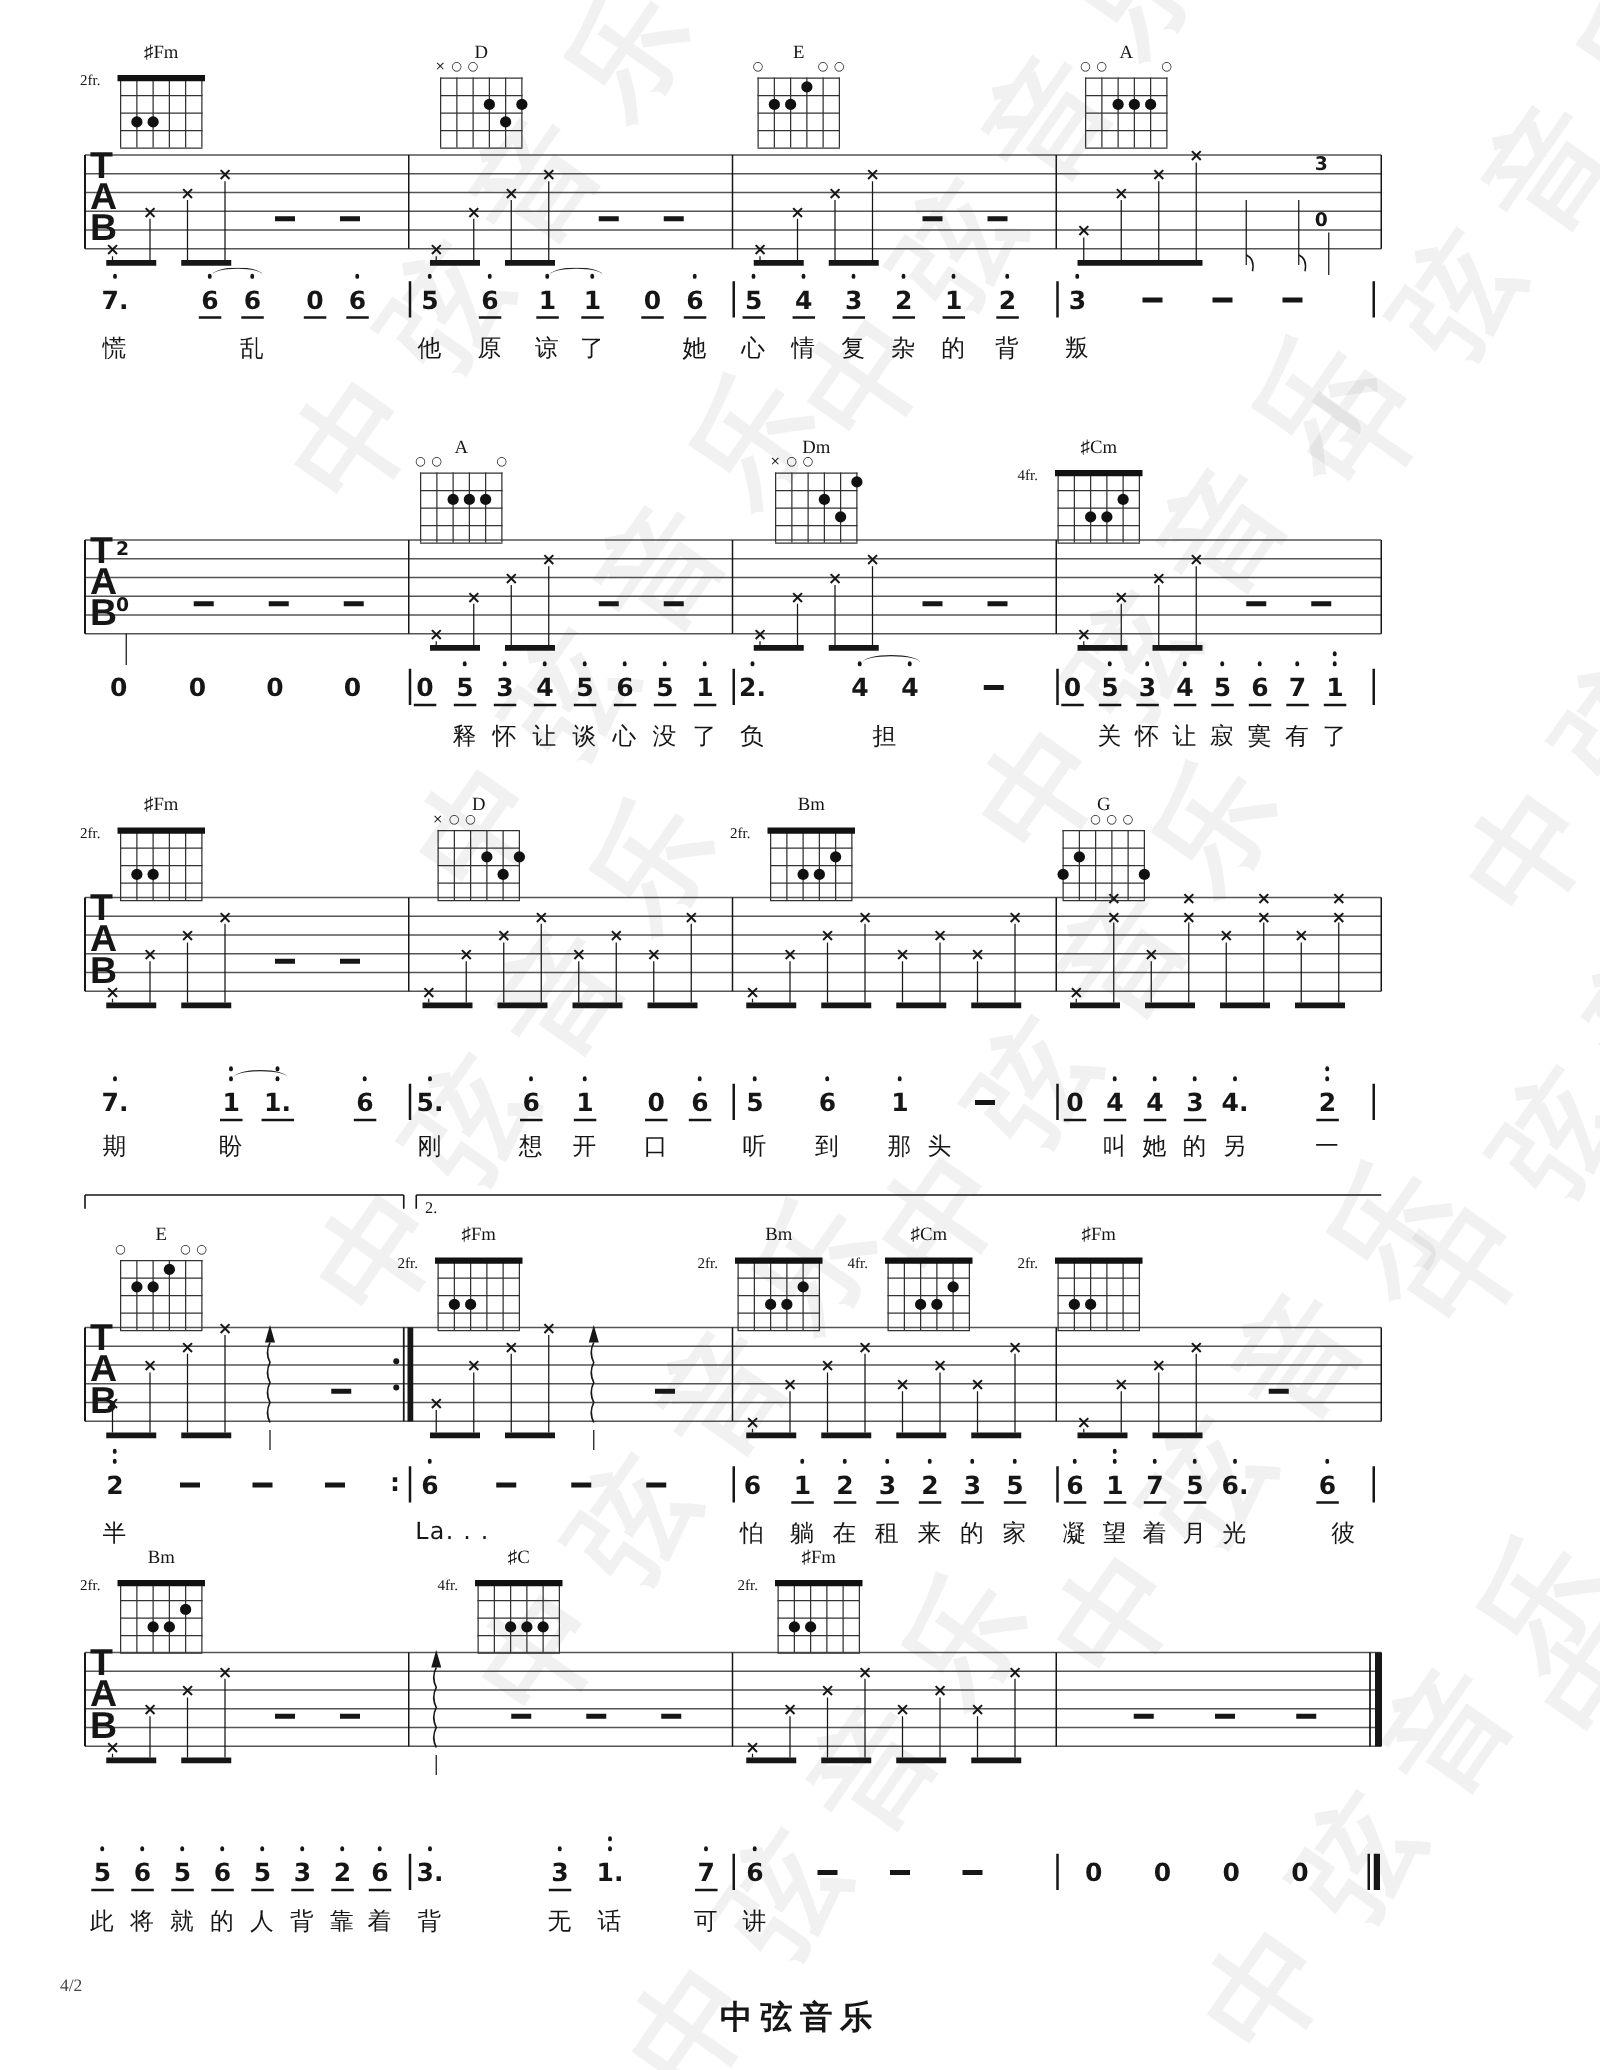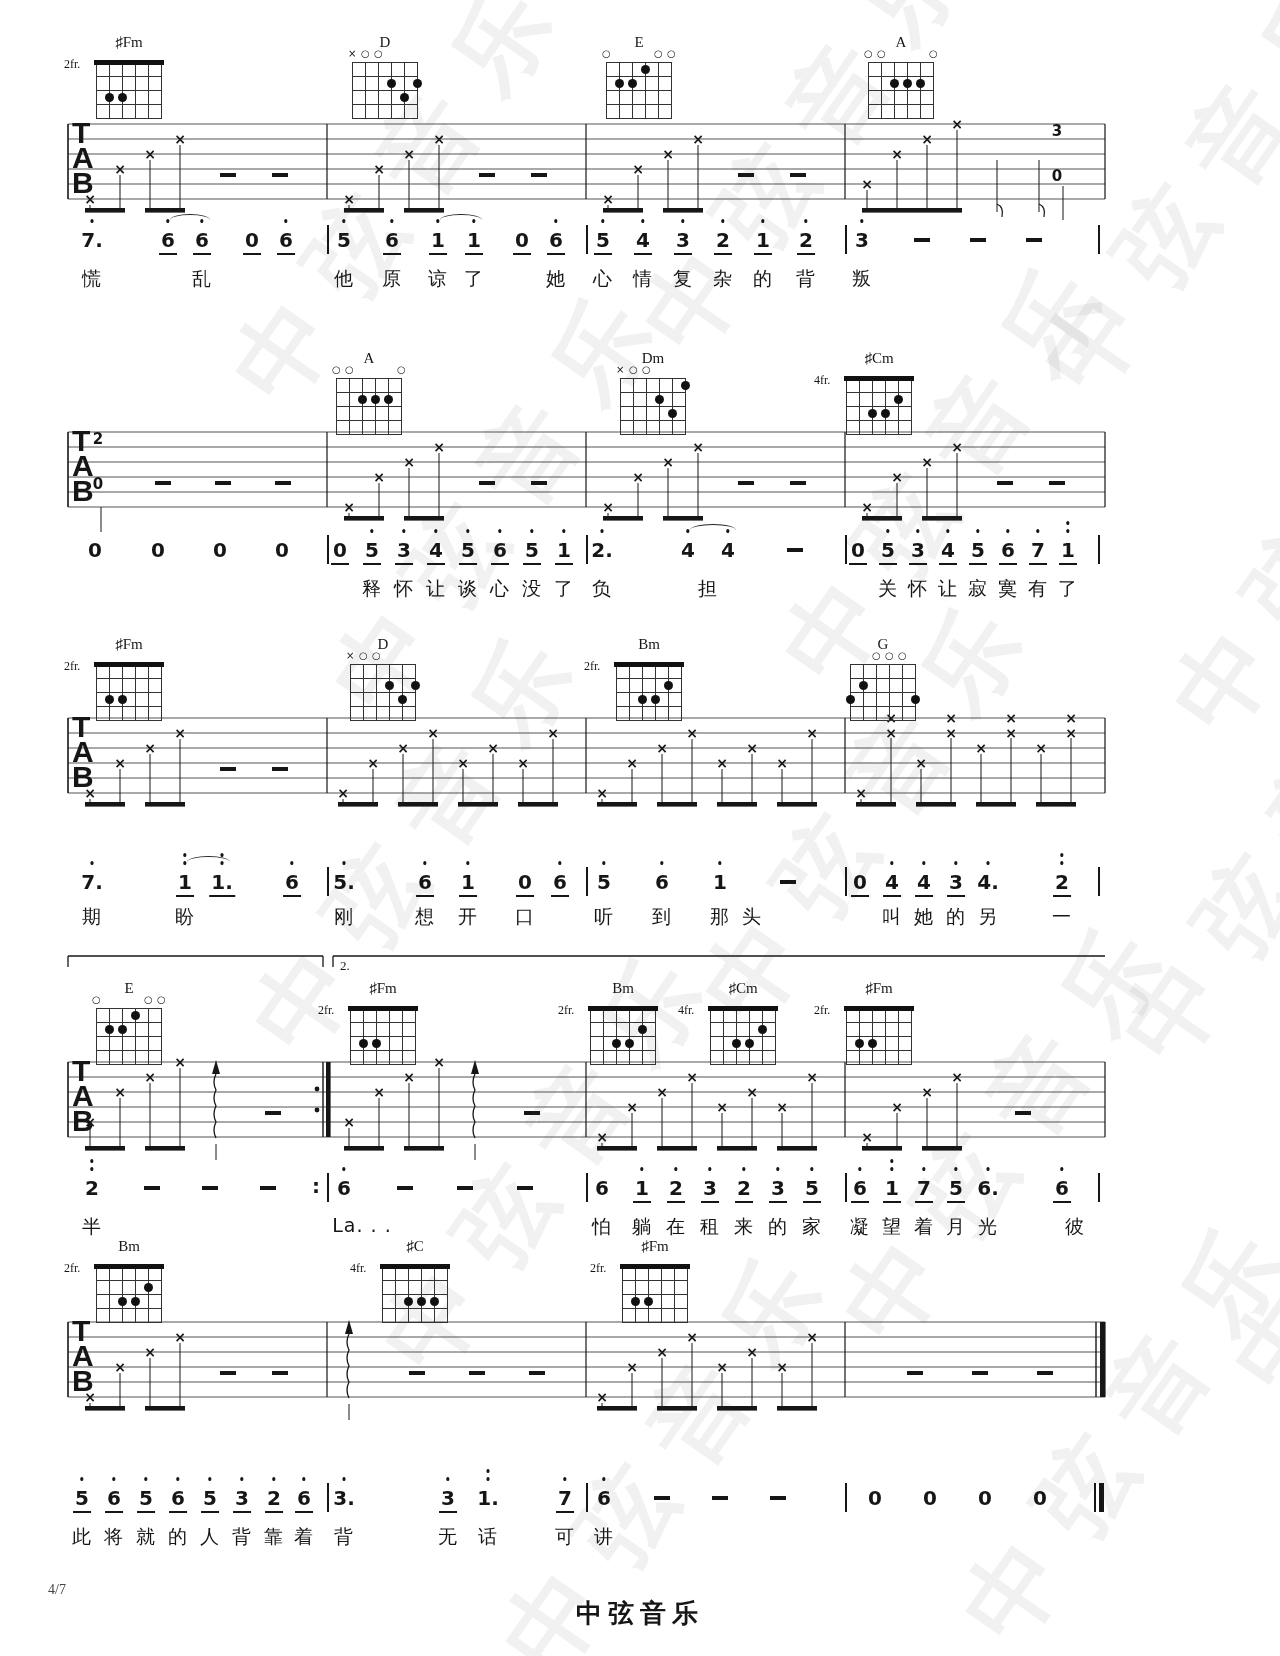--- a/index.html
+++ b/index.html
@@ -374,21 +374,21 @@
       <rect x="597" y="1406" width="40" height="4.6" fill="#161616"></rect>
       <rect x="657" y="1406" width="40" height="4.6" fill="#161616"></rect>
       <rect x="717" y="1406" width="40" height="4.6" fill="#161616"></rect>
       <rect x="777" y="1406" width="40" height="4.6" fill="#161616"></rect>
       <rect x="907" y="1371" width="16" height="4" fill="#161616"></rect>
       <rect x="972" y="1371" width="16" height="4" fill="#161616"></rect>
       <rect x="1037" y="1371" width="16" height="4" fill="#161616"></rect>
       <line x1="1096" y1="1322" x2="1096" y2="1397" stroke="#161616" stroke-width="1.4"></line>
       <rect x="1100" y="1322" width="5" height="75" fill="#161616"></rect>
     </svg>
-  <div class="footerL">4/7</div>
+  <div class="footerL">4/2</div>
   <div class="footerC">中弦音乐</div>
 <div class="wm" style="left: 150px; top: 120px;">中弦音乐</div>
     <div class="wm" style="left: 560px; top: 70px;">中弦音乐</div>
     <div class="wm" style="left: 960px; top: 110px;">中弦音乐</div>
     <div class="wm" style="left: 250px; top: 430px;">中弦音乐</div>
     <div class="wm" style="left: 700px; top: 400px;">中弦音乐</div>
     <div class="wm" style="left: 1090px; top: 450px;">中弦音乐</div>
     <div class="wm" style="left: 170px; top: 770px;">中弦音乐</div>
     <div class="wm" style="left: 620px; top: 740px;">中弦音乐</div>
     <div class="wm" style="left: 1040px; top: 780px;">中弦音乐</div>

